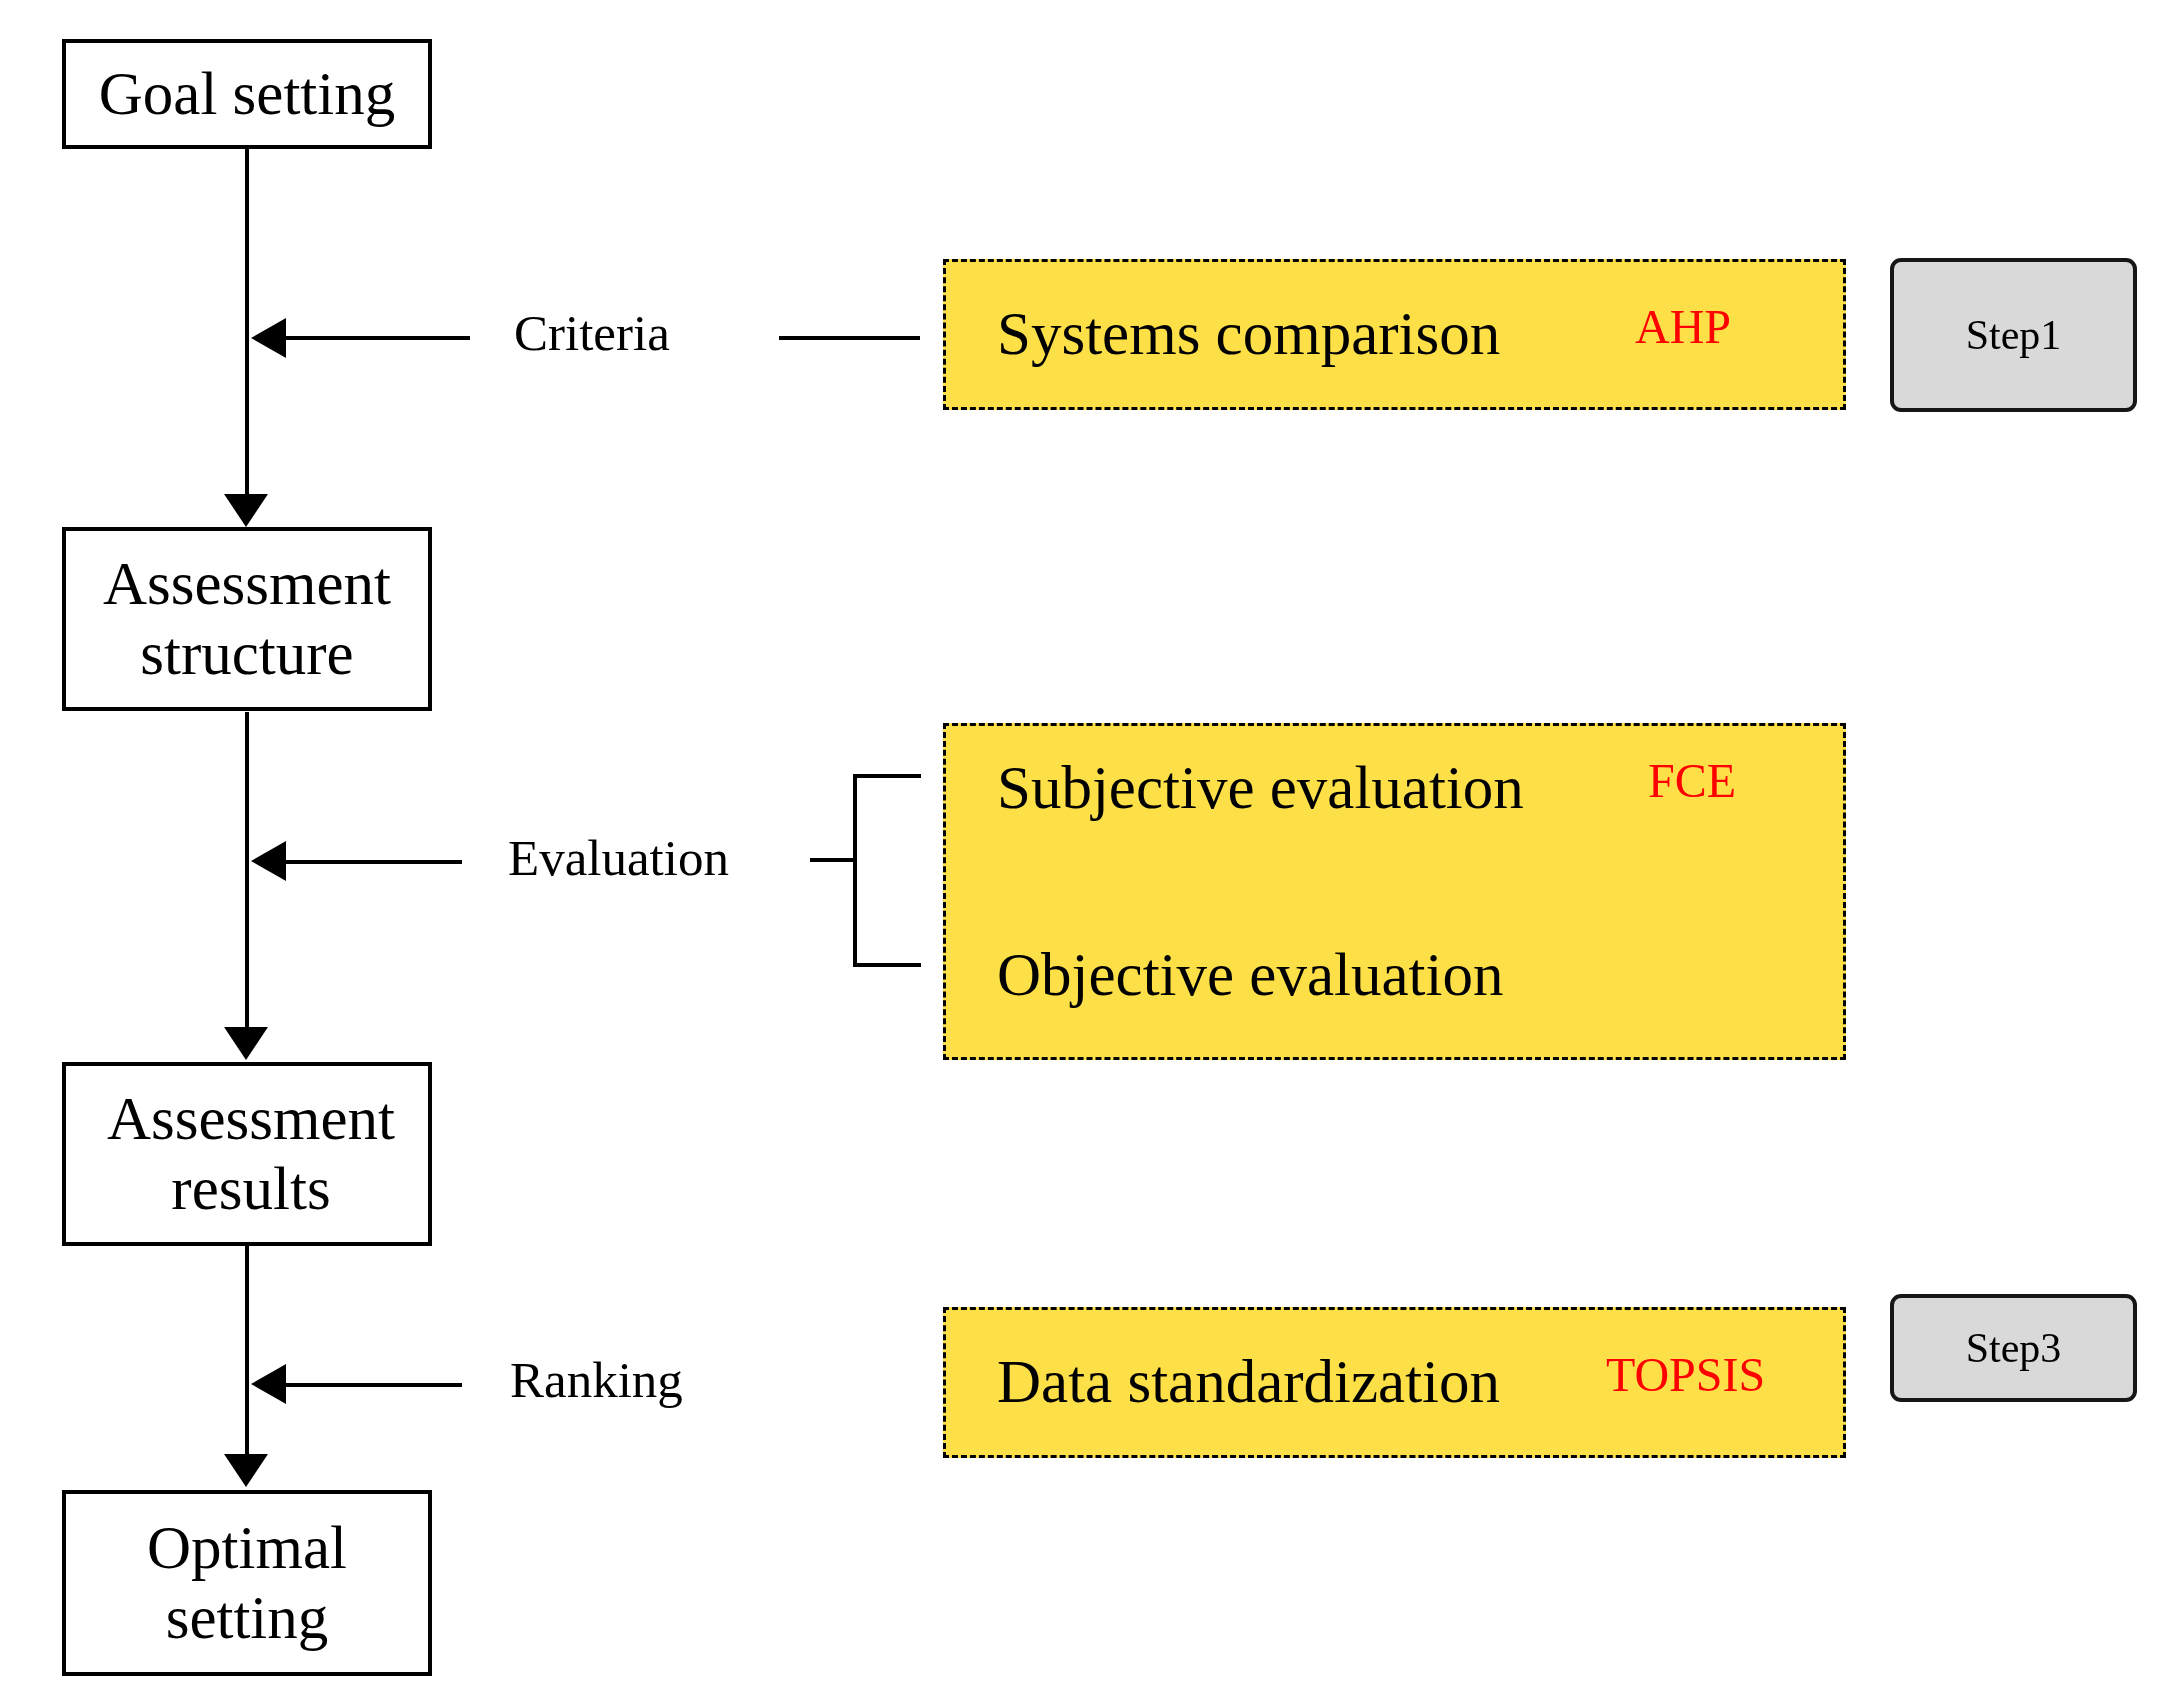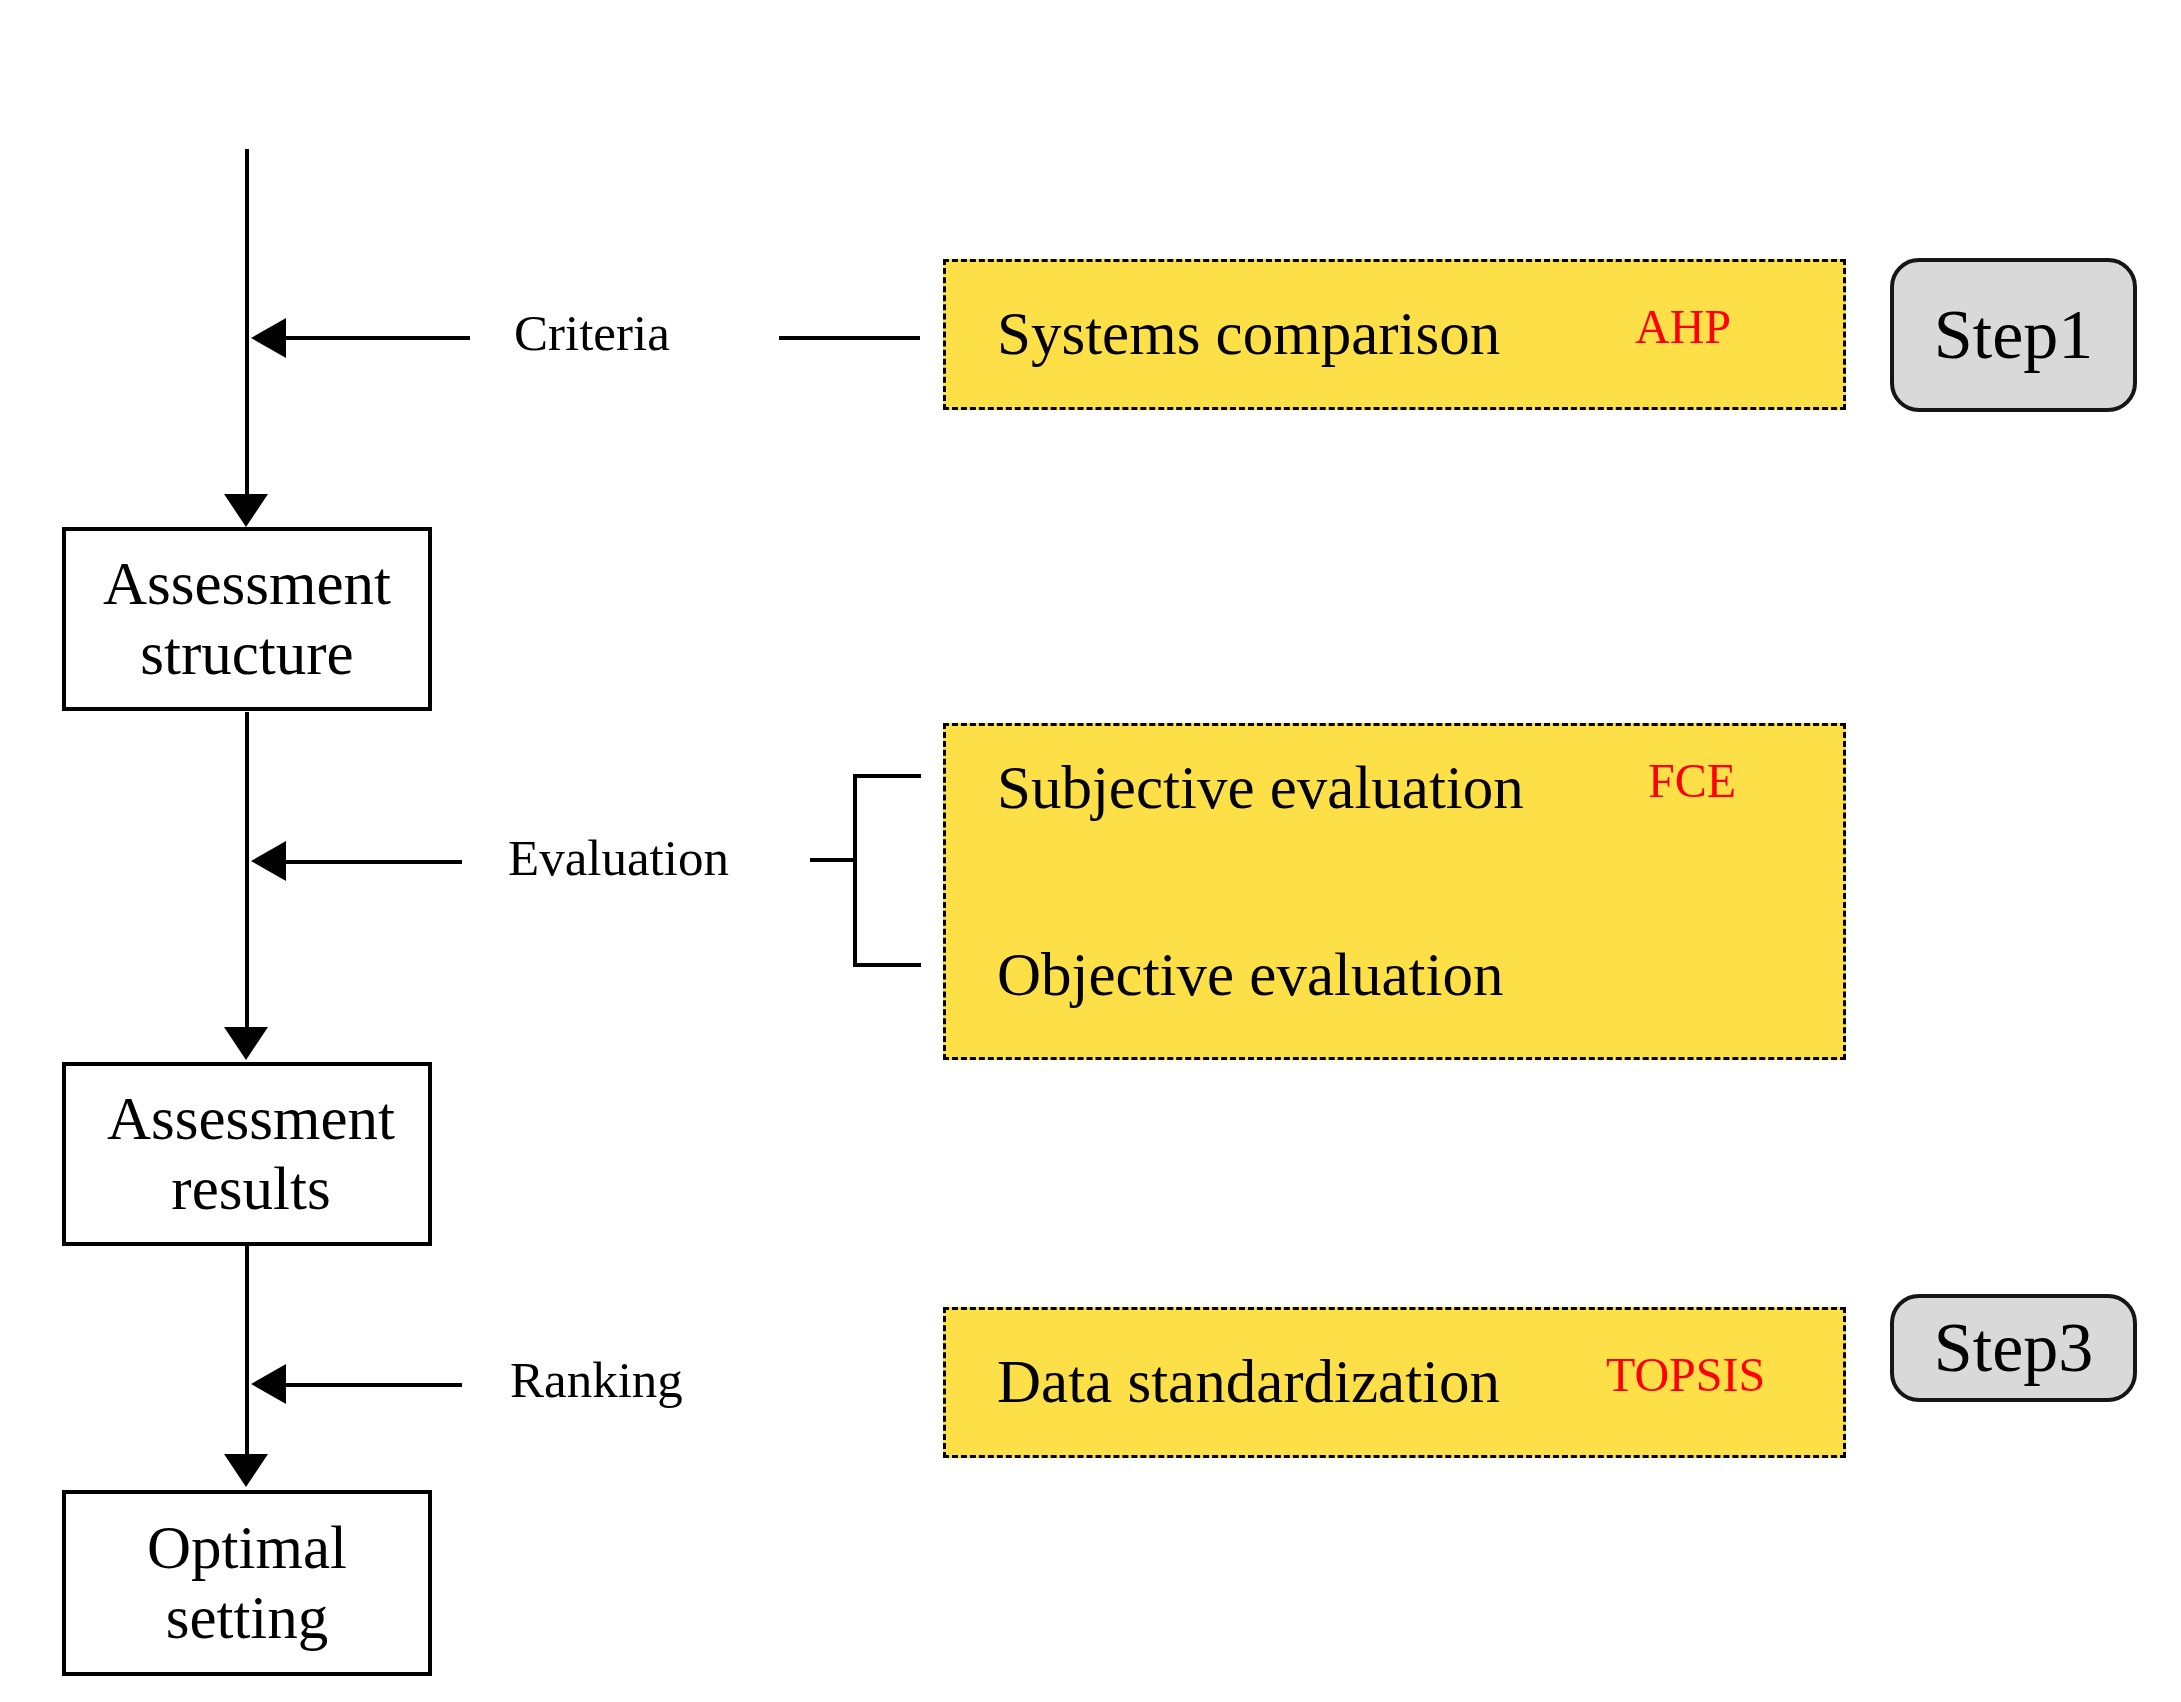--- a/index.html
+++ b/index.html
@@ -94,33 +94,36 @@
   .pb-3 .process-title { top: 37px; }
   .pb-3 .method { left: 660px; top: 37px; }
   .pb-2 .row1-title { top: 27.4px; }
   .pb-2 .row1-method { left: 702px; top: 27.4px; }
   .pb-2 .row2-title { top: 214px; }
 
   
   .step-badge {
     position: absolute; left: 1890px; width: 247px;
     background: var(--step_fill, #d9d9d9);
-    border: 4.9px solid #161616; border-radius: 29px;
+    border: 4.9px solid #161616; border-radius: 11px;
     display: flex; align-items: center; justify-content: center;
-    font-size: 70px;
+    font-size: 42px;
   }
   .sb-1 { top: 258px;  height: 154px; }
   .sb-2 { top: 718px;  height: 152px; }
   .sb-3 { top: 1294px; height: 108px; }
 </style>
 </head>
 <body>
 
 <div class="canvas">
 
+  <div class="flow-node node-1">
+    <span>Goal setting</span>
+  </div>
   <div class="flow-node node-2">
     <span>Assessment structure</span>
   </div>
   <div class="flow-node node-3">
     <span>Assessment results</span>
   </div>
   <div class="flow-node node-4">
     <span>Optimal setting</span>
   </div>
 

